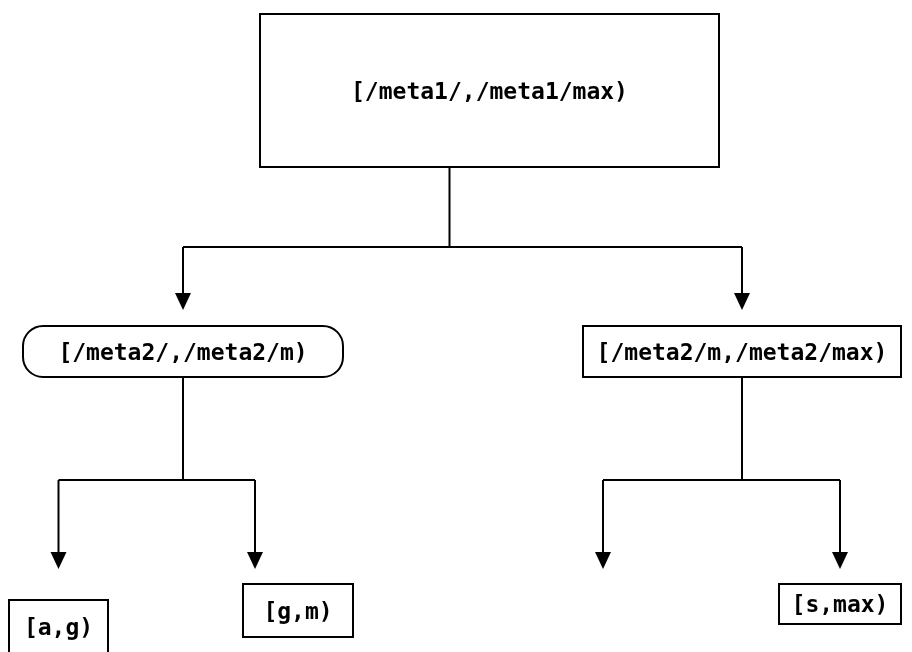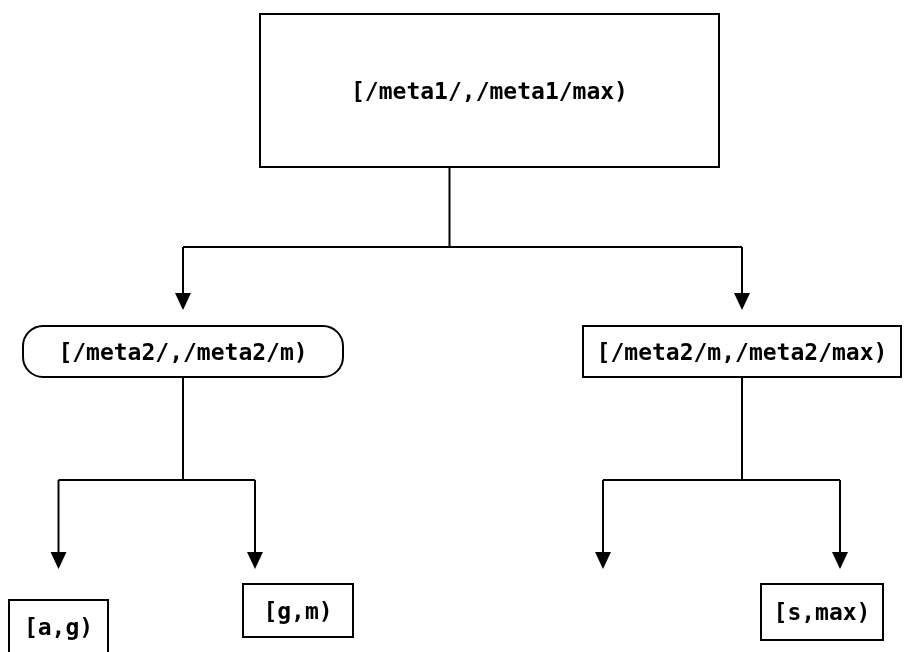--- a/index.html
+++ b/index.html
@@ -43,21 +43,21 @@
     font-weight: bold;
     font-size: 23px;
     white-space: nowrap;
   }
   #node-root  { left: 259px; top: 13px;  width: 461px; height: 155px; }
   #node-left  { left: 22px;  top: 325px; width: 322px; height: 53px; border-radius: 21px;  }
   #node-right { left: 582px; top: 325px; width: 320px; height: 53px;  }
   #node-ag    { left: 8px;   top: 583px; width: 101px; height: 55px; margin-top: 16px;  }
   #node-gm    { left: 205px; top: 583px; width: 112px; height: 55px; margin-left: 37px;  }
   #node-ms    { left: 553px; top: 583px; width: 100px; height: 55px;  }
-  #node-smax  { left: 760px; top: 583px; width: 124px; height: 58px;  }
+  #node-smax  { left: 778px; top: 583px; width: 124px; height: 42px;  }
 </style>
 </head>
 <body>
 
 <div class="canvas">
 
   <svg class="edges" viewBox="0 0 912 652" xmlns="http://www.w3.org/2000/svg">
 
     <path class="edge" d="M449.5 168 V247"></path>
     <path class="edge" d="M183 247 H742"></path>

